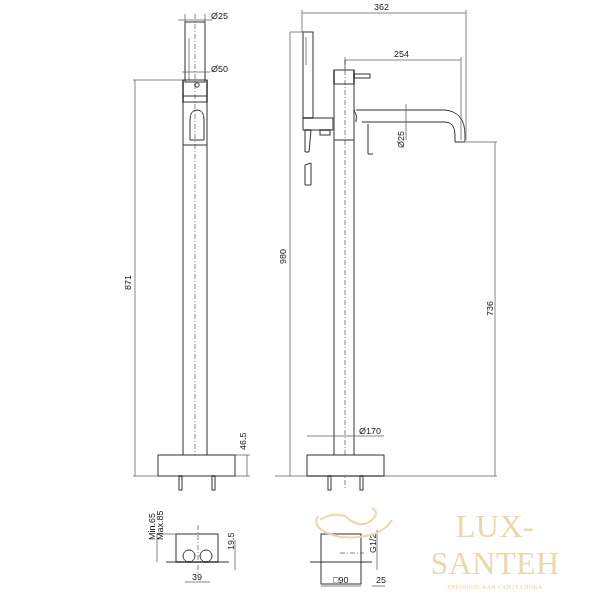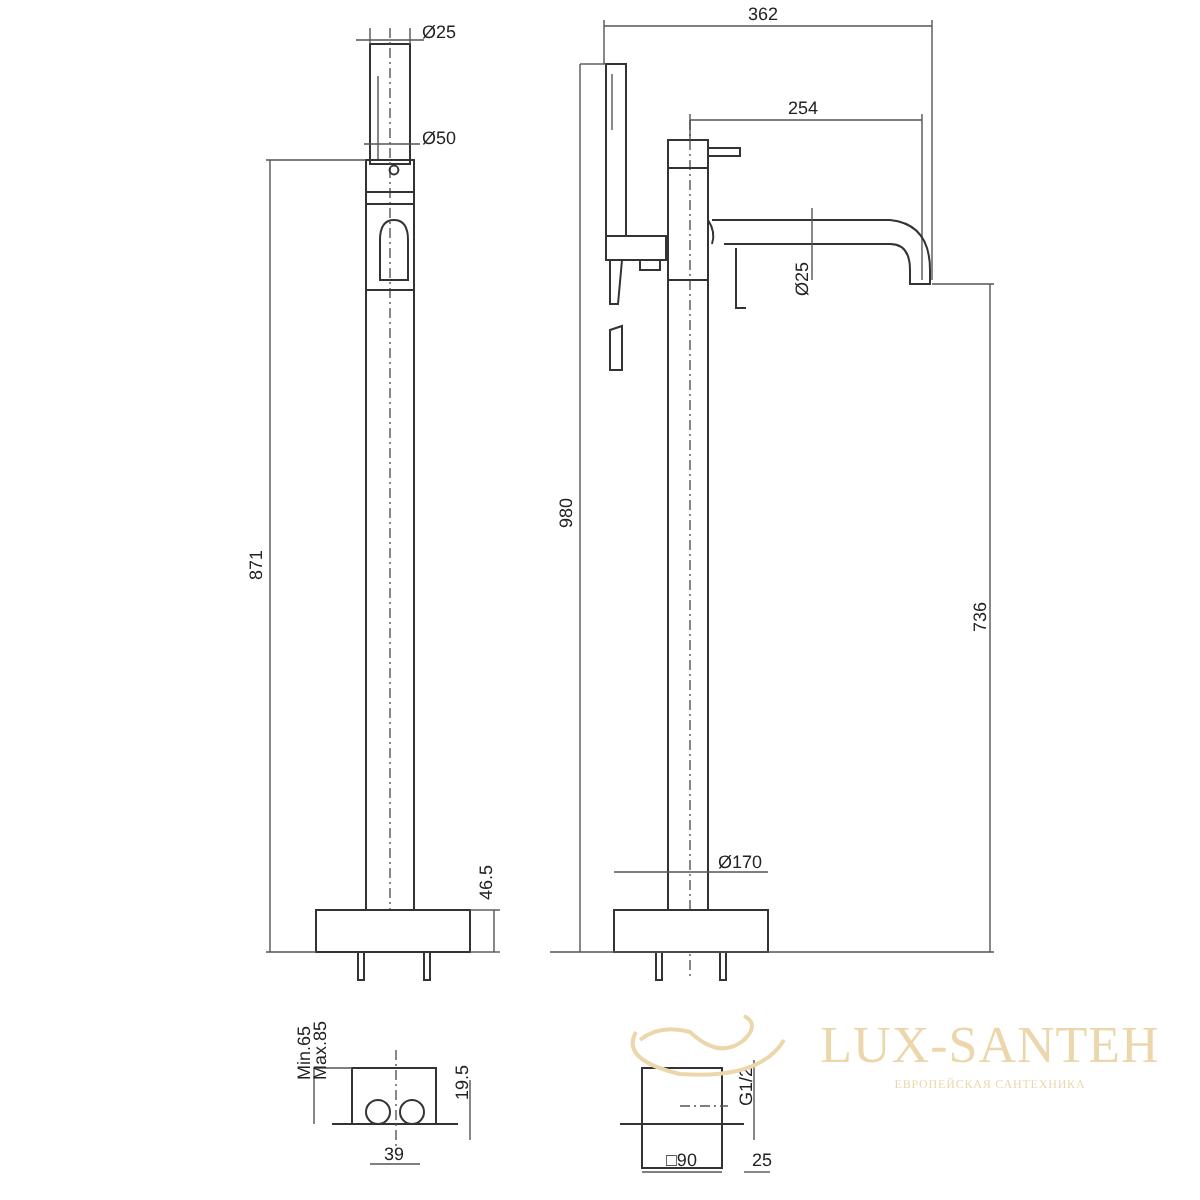--- a/index.html
+++ b/index.html
@@ -5,21 +5,21 @@
     html, body { margin: 0; padding: 0; background: #ffffff; }
     body { width: 600px; height: 600px; position: relative; overflow: hidden;
            font-family: "Liberation Sans", sans-serif; }
     svg.drawing { position: absolute; left: 0; top: 0; }
     .dim { font-family: "Liberation Sans", sans-serif; font-size: 9px; fill: #222; }
     .ln { stroke: #333; stroke-width: 1; fill: none; }
     .thin { stroke: #555; stroke-width: 0.7; fill: none; }
     .cl { stroke: #555; stroke-width: 0.7; stroke-dasharray: 5 2 1 2; fill: none; }
     .fill-w { fill: #fff; stroke: #333; stroke-width: 1; }
     .logo { position: absolute; left: 400px; top: 508px; width: 190px; text-align: center; }
-    .logo-main { font-family: "Liberation Serif", serif; font-size: 26px; color: #ecd7ad; letter-spacing: 0.5px; }
+    .logo-main { font-family: "Liberation Serif", serif; font-size: 32px; color: #ecd7ad; letter-spacing: 0.5px; }
     .logo-sub { font-family: "Liberation Serif", serif; font-size: 6px; color: #ecd7ad; letter-spacing: 0.4px; margin-top: 2px; }
   </style>
 </head>
 <body>
 
 <svg class="drawing" width="600" height="600" viewBox="0 0 600 600" xmlns="http://www.w3.org/2000/svg">
 
   <g>
 
     <rect class="ln" x="185" y="22" width="20" height="60"></rect>

